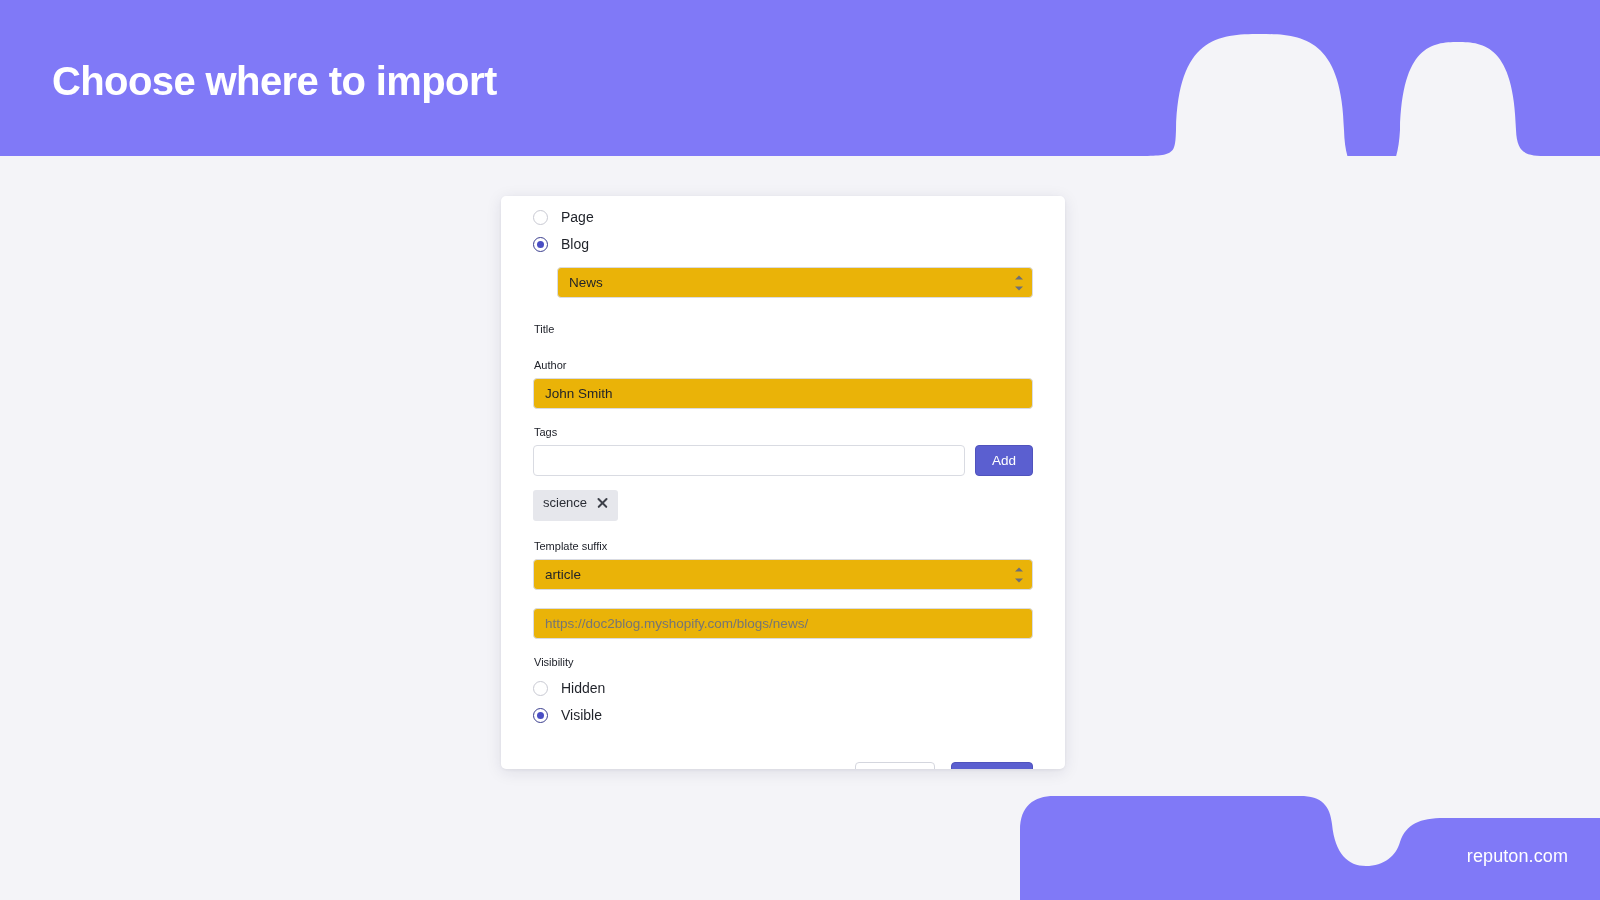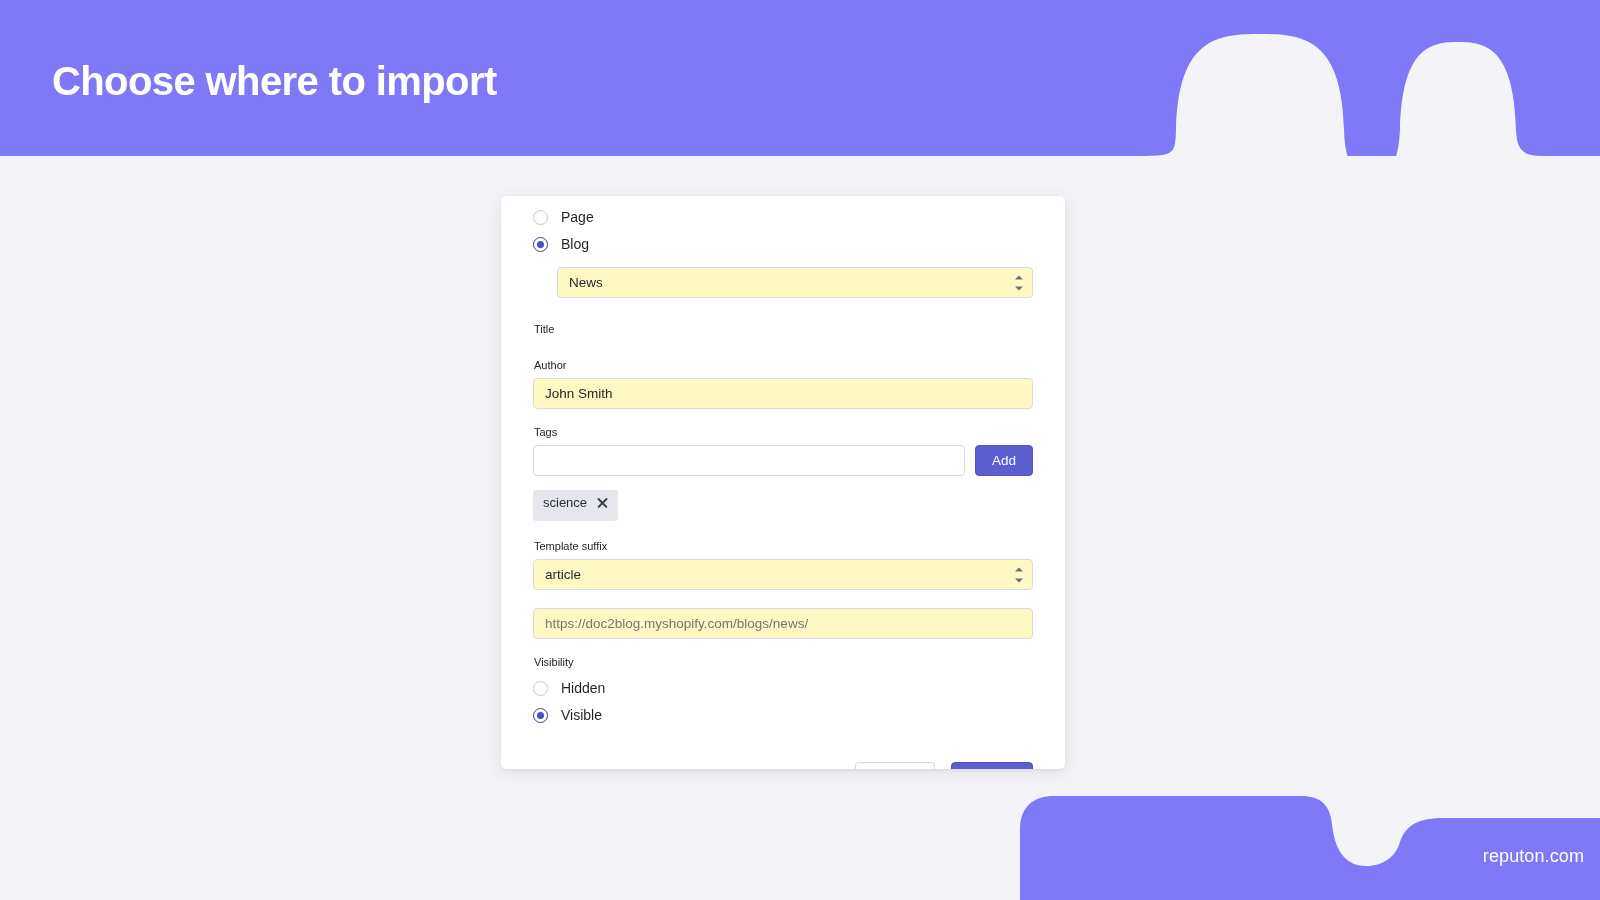--- a/index.html
+++ b/index.html
@@ -53,21 +53,21 @@
     position: absolute;
     right: 0;
     bottom: 0;
     width: 600px;
     height: 110px;
     overflow: hidden;
   }
   .footer-wave svg { display: block; width: 600px; height: 110px; }
   .watermark {
     position: absolute;
-    right: 16px;
+    right: 32px;
     bottom: 33px;
     color: #ffffff;
     font-size: 18px;
     font-weight: 400;
     letter-spacing: 0.1px;
     z-index: 3;
   }
 
   
   .card {
@@ -136,21 +136,21 @@
   }
   .select-wrap {
     position: relative;
     height: 31px;
   }
   .select-box, .text-input {
     width: 100%;
     height: 31px;
     border: 1px solid #d9dbe2;
     border-radius: 4px;
-    background: #fef9c3;
+    background: #eab308;
     font-family: "Liberation Sans", sans-serif;
     font-size: 13.5px;
     color: #1f2229;
     padding: 0 11px;
     line-height: 29px;
     outline: none;
     display: block;
   }
   .stepper {
     position: absolute;

